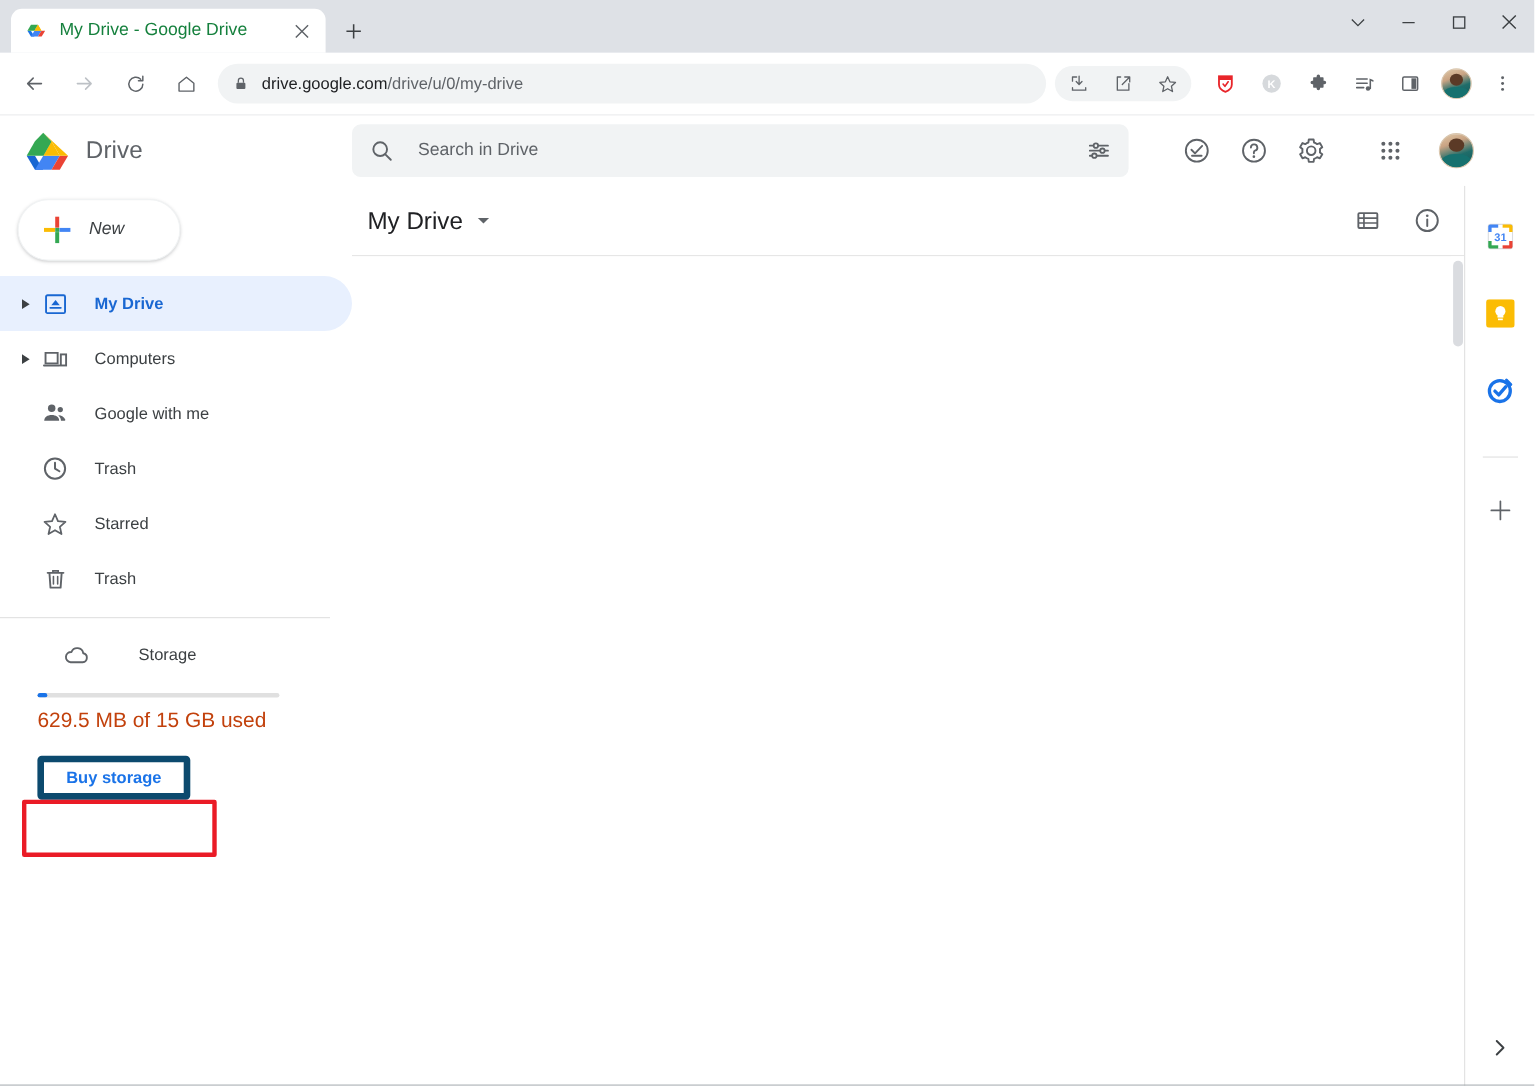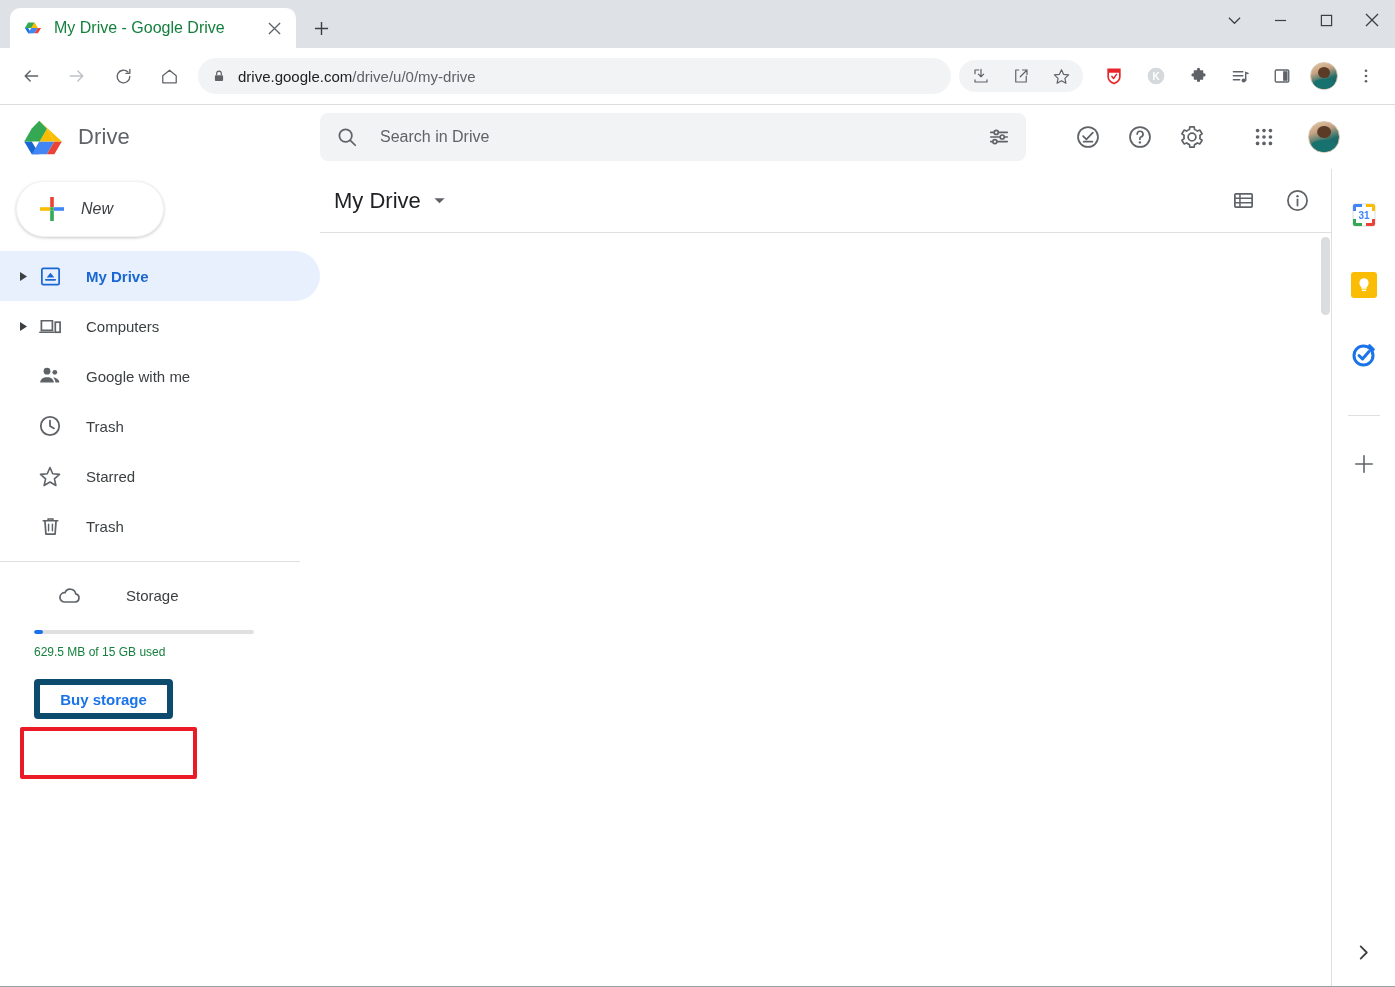--- a/index.html
+++ b/index.html
@@ -174,21 +174,21 @@
   }
 
   .sidebar-divider { height: 1px; background: #e0e0e0; margin: 10px 20px 0 0; }
 
   .storage-row { height: 50px; display: flex; align-items: center; margin-top: 8px; gap: 20px; }
   .progress-track {
     width: 220px; height: 4px; background: #e0e0e0; border-radius: 2px;
     margin: 10px 0 0 34px; position: relative; overflow: hidden;
   }
   .progress-fill { height: 100%; background: #1a73e8; border-radius: 2px; }
-  .storage-text { font-size: 12px; color: #15803d; margin: 11px 0 0 34px; }
+  .storage-text { font-size: 19px; color: #c2410c; margin: 11px 0 0 34px; }
   .buy-btn {
     margin: 20px 0 0 34px; height: 40px; width: 139px;
     border: 6px solid #0c4a6e; border-radius: 4px; background: #fff;
     color: #1a73e8; font-size: 15px; font-weight: bold;
     display: flex; align-items: center; justify-content: center;
     font-family: inherit;
   }
 
   
   .main { flex: 1; min-width: 0; display: flex; flex-direction: column; position: relative; }

